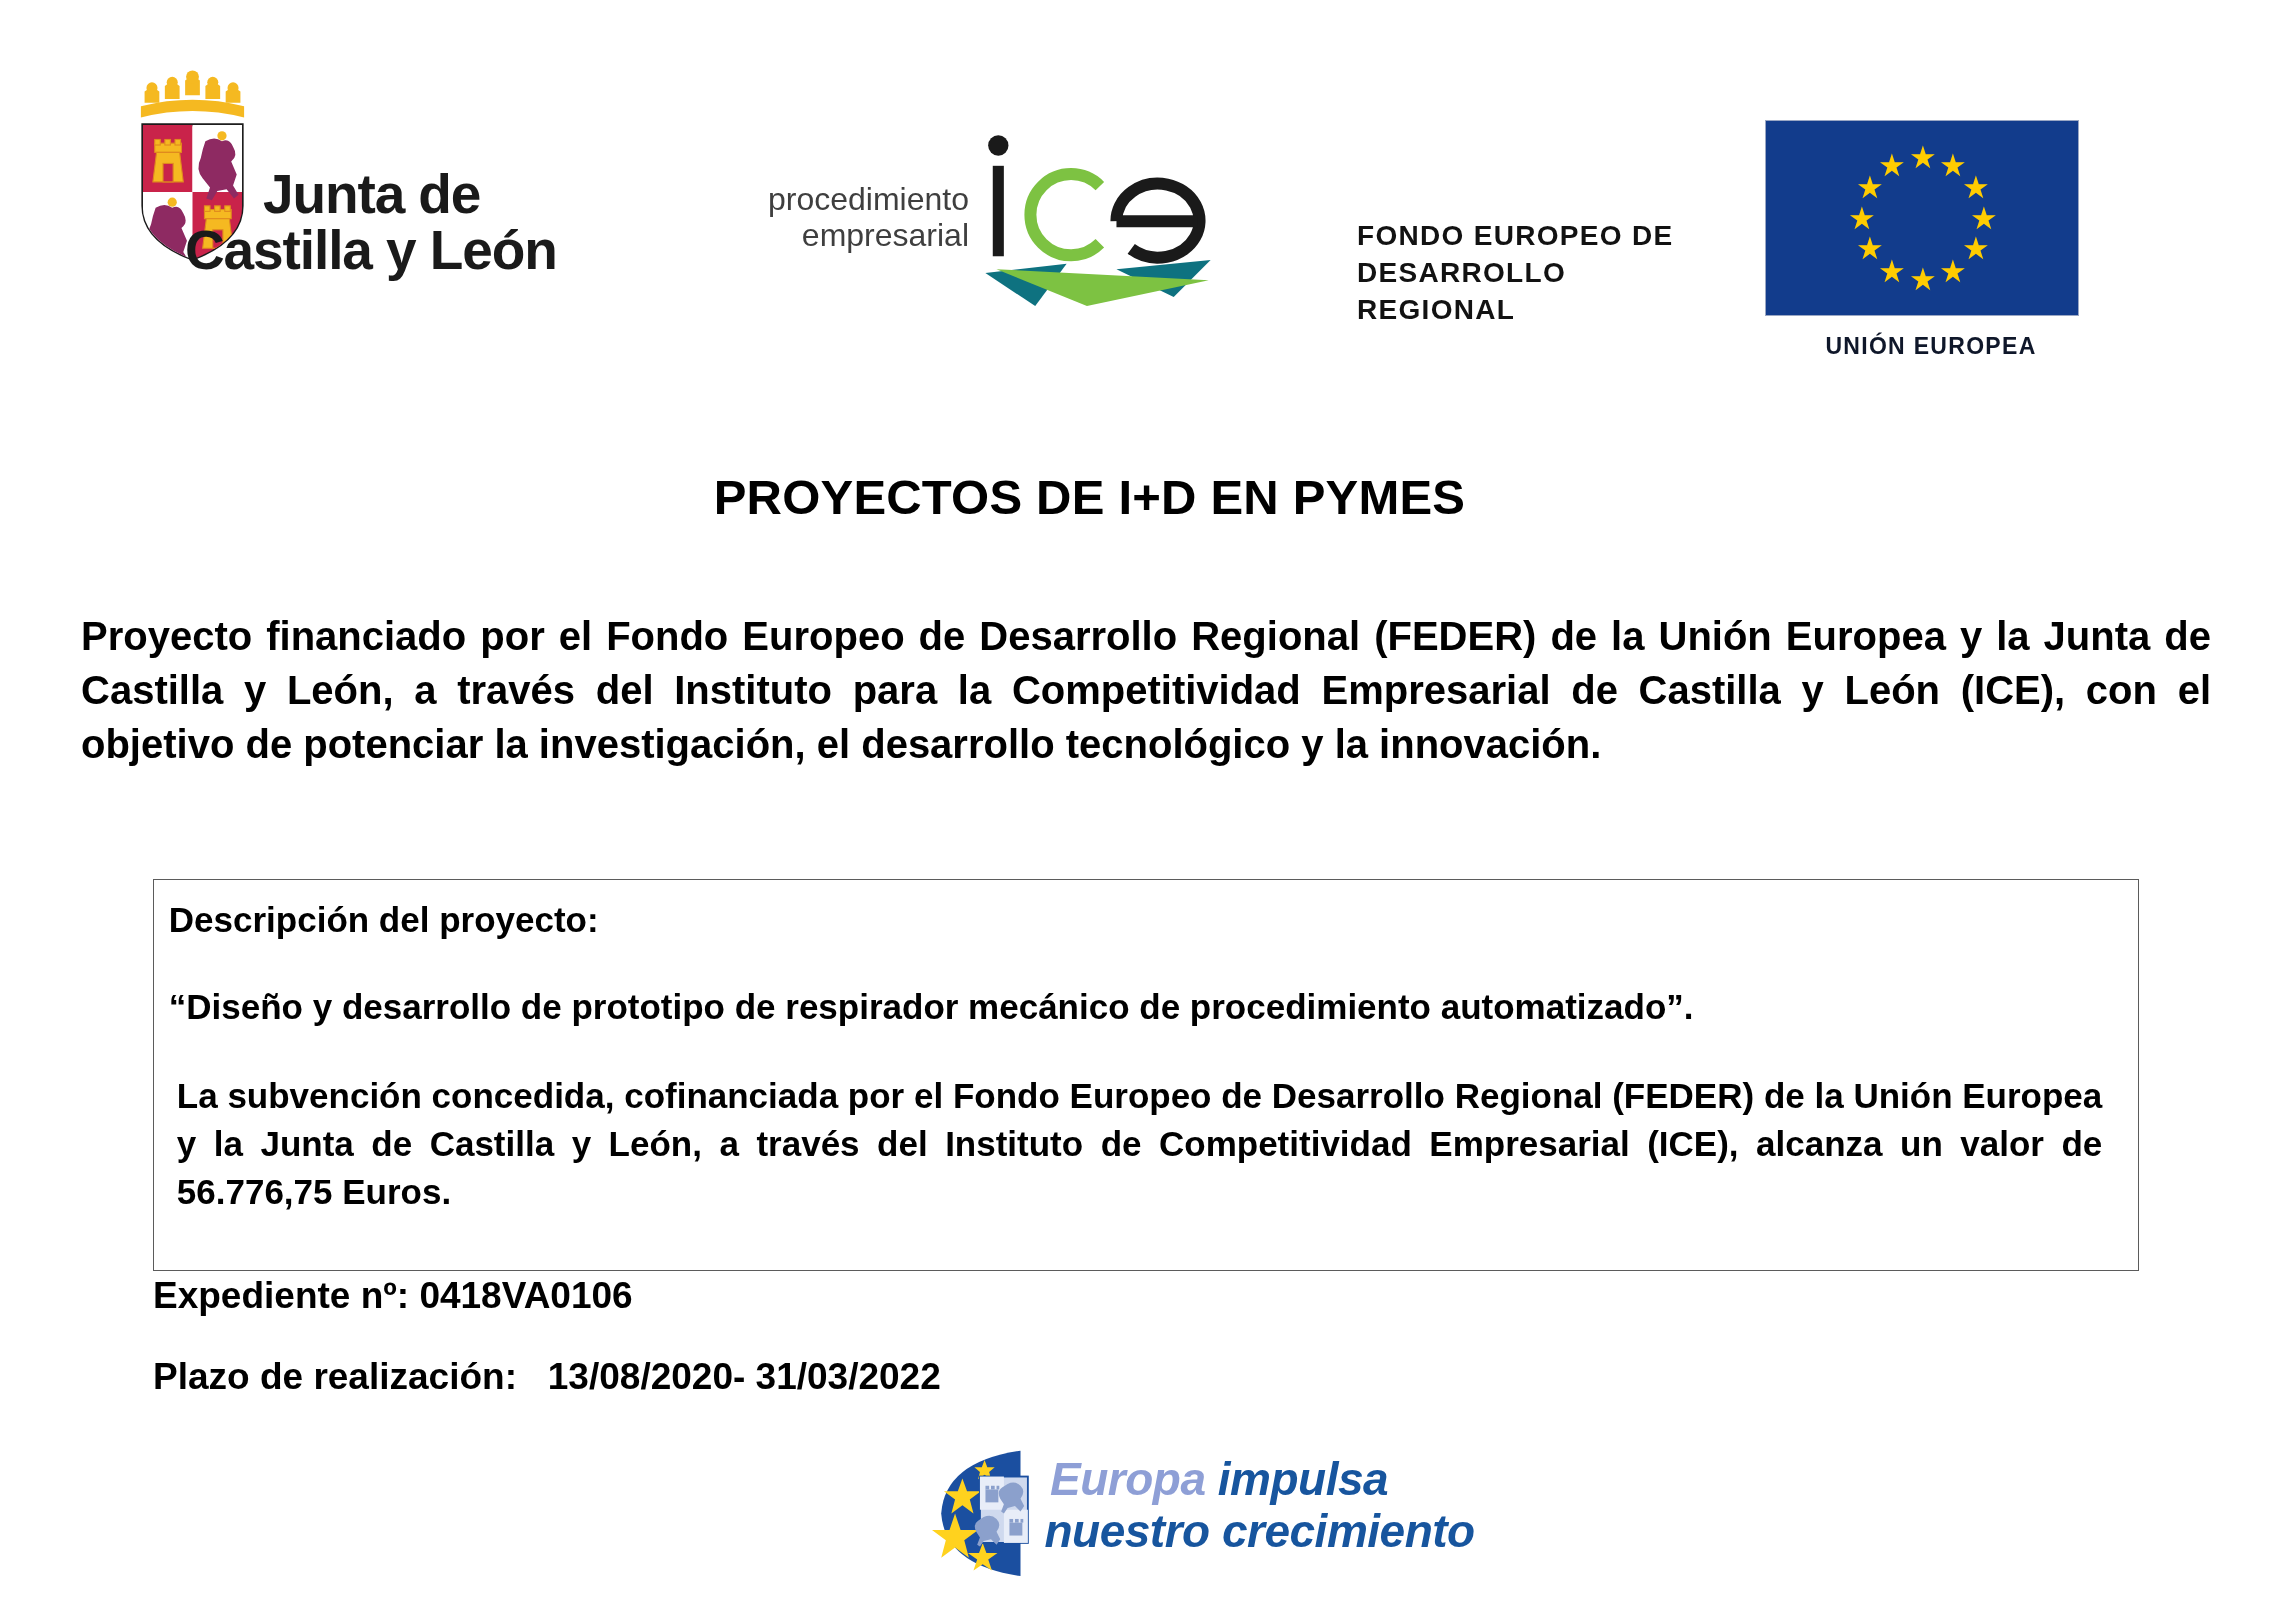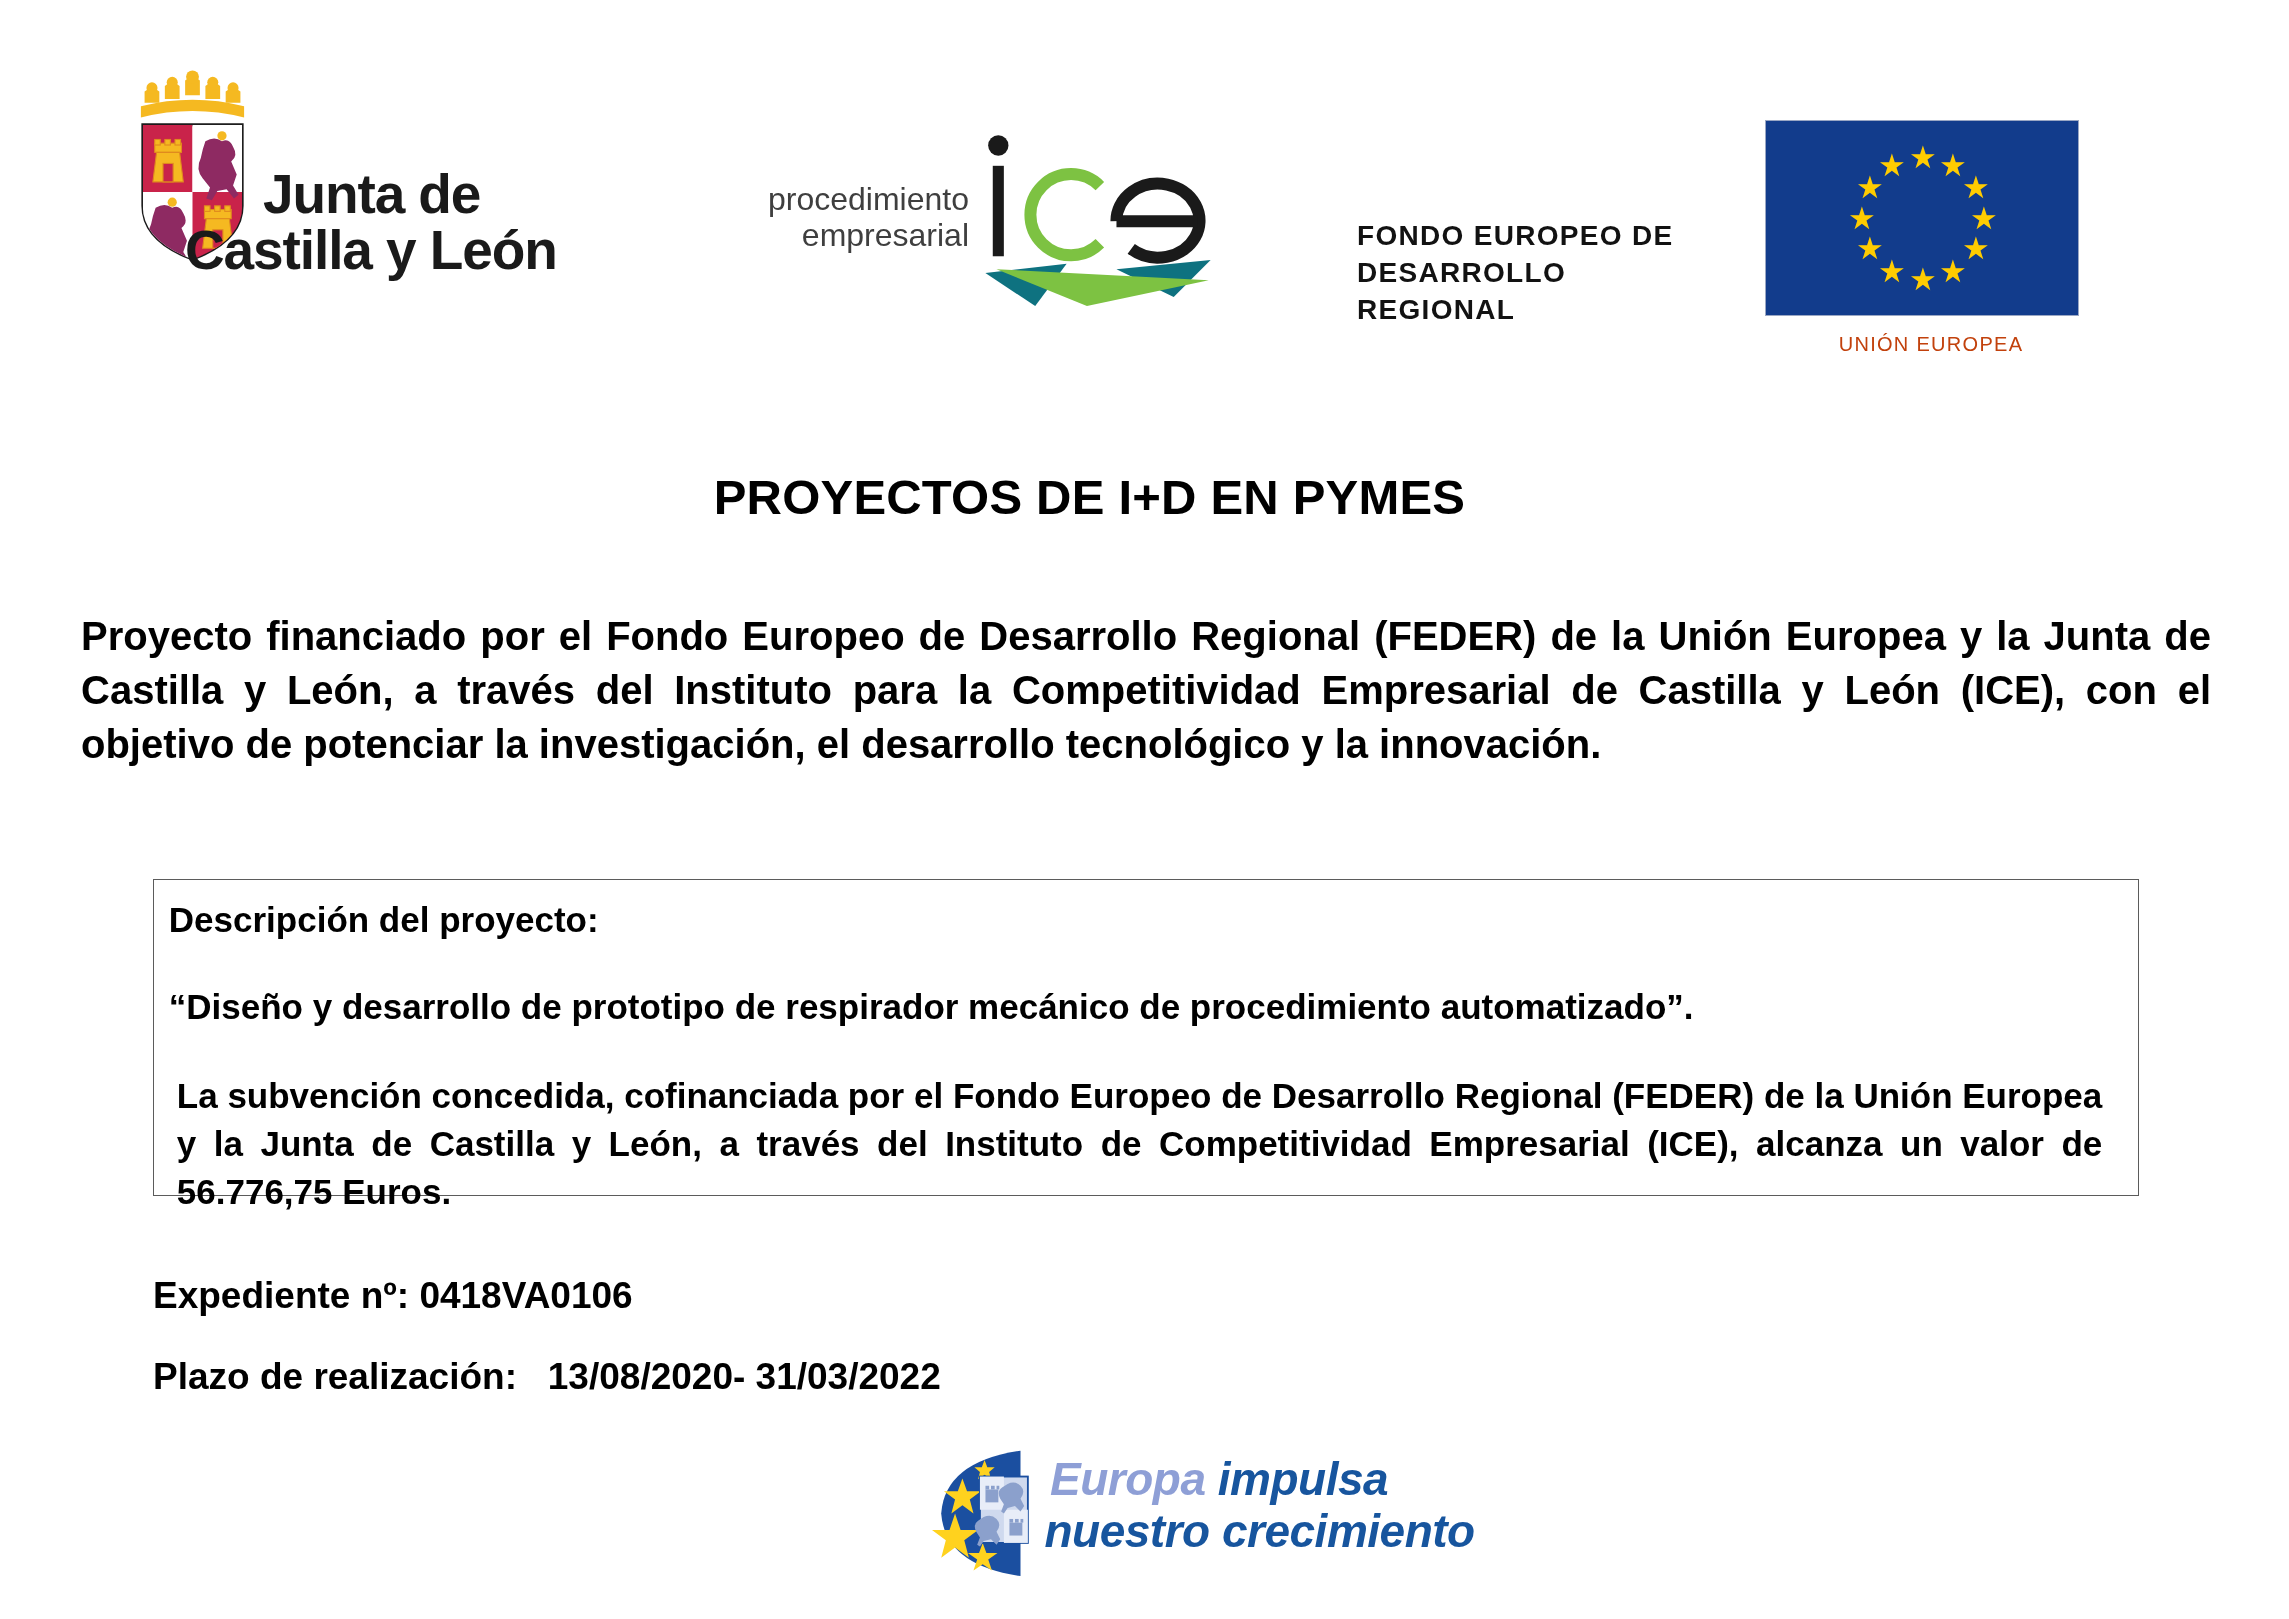--- a/index.html
+++ b/index.html
@@ -115,24 +115,24 @@
     margin-left: -15.7px;
     margin-top: -15.7px;
     color: #FFCC00;
     font-size: 31px;
     line-height: 31px;
     text-align: center;
   }
   .eu-label {
     margin-top: 16.6px;
     text-align: center;
-    font-size: 20px;
-    font-weight: normal;
+    font-size: 23px;
+    font-weight: bold;
     letter-spacing: 1.3px;
-    color: #c2410c;
+    color: #0f172a;
   }
 
   
   .doc-title {
     position: absolute;
     left: 0;
     top: 469px;
     width: 2290px;
     text-align: center;
     font-size: 49px;
@@ -156,21 +156,21 @@
     text-justify: inter-word;
     color: #000;
   }
 
   
   .desc-box {
     position: absolute;
     left: 153px;
     top: 879px;
     width: 1986px;
-    height: 317px;
+    height: 392px;
     border: 1.8px solid #5b5b5b;
     box-sizing: border-box;
     padding: 16.6px 24px 0 14.8px;
   }
   .desc-label {
     font-size: 35px;
     font-weight: bold;
     line-height: 1.3;
     margin: 0 0 42px 0;
   }

